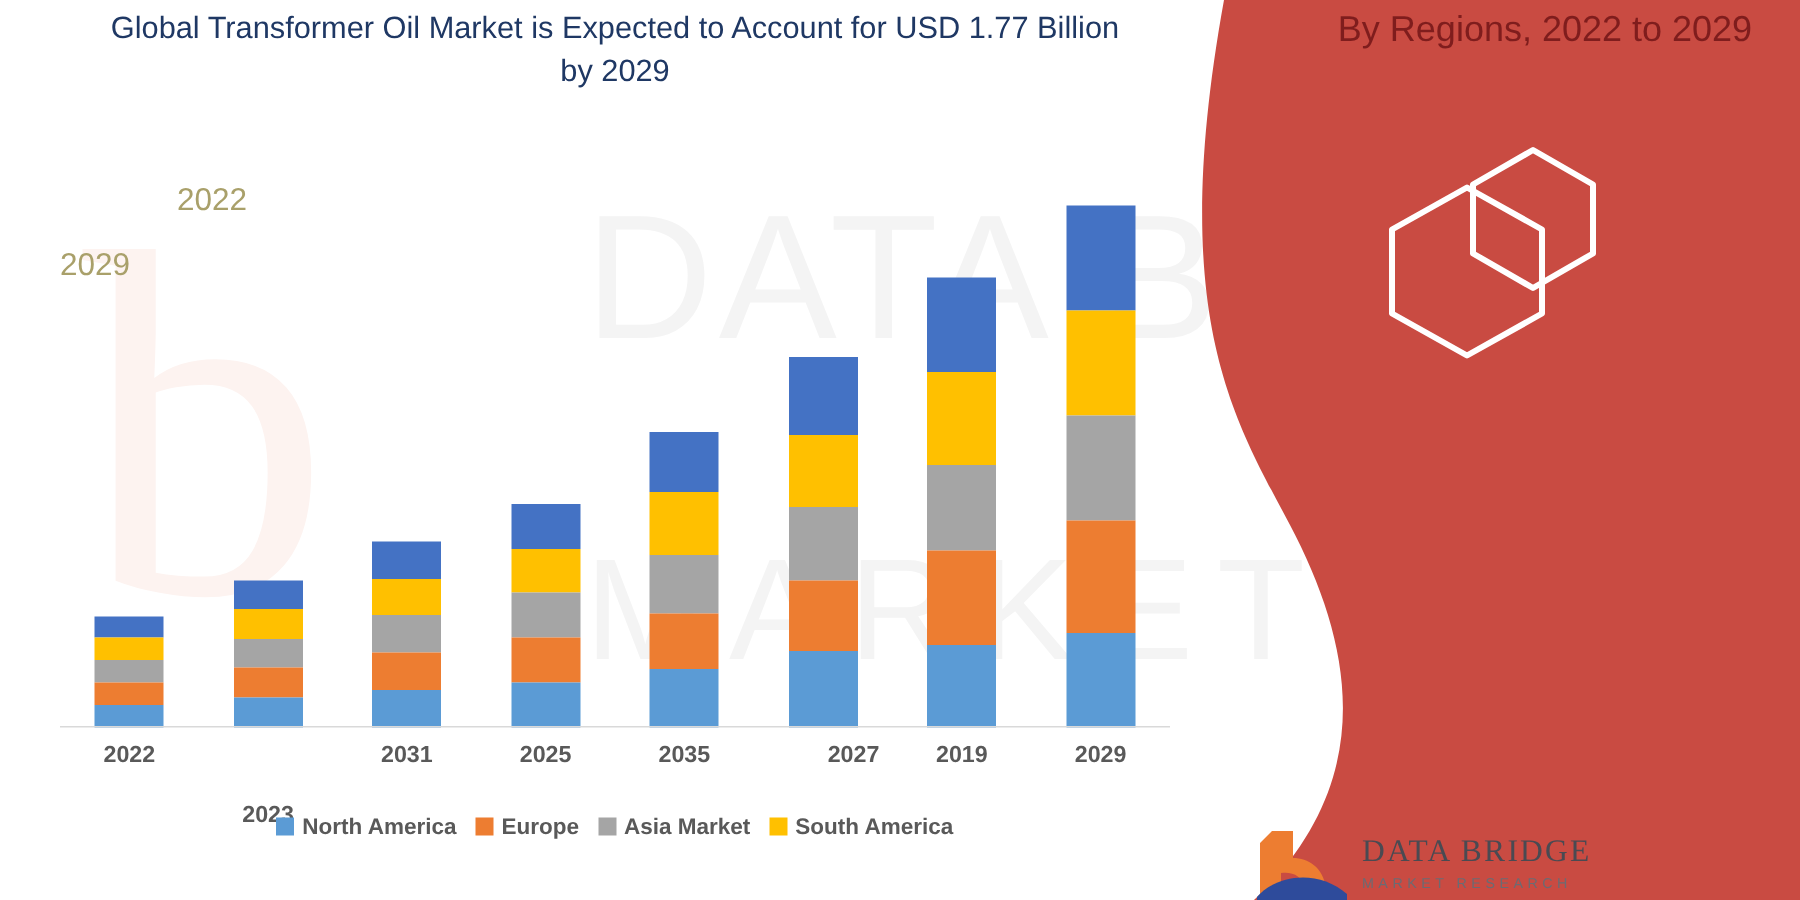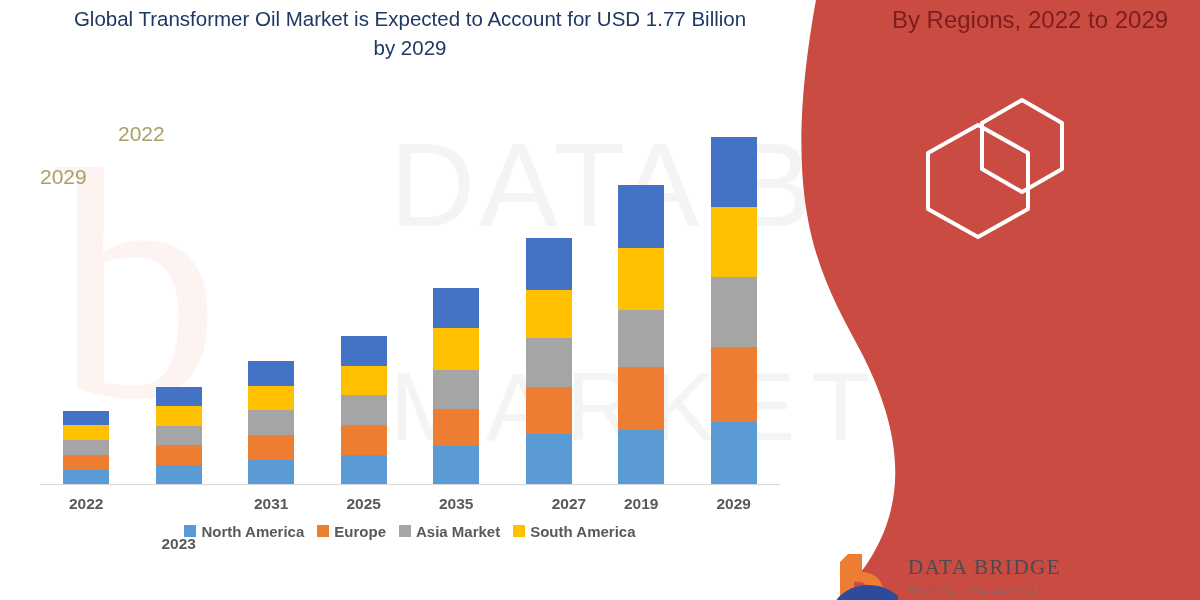--- a/index.html
+++ b/index.html
@@ -95,21 +95,21 @@
     text-align:center;
     font-size:15.5px;
     font-weight:bold;
     color:#595959;
     font-family:"Liberation Sans", sans-serif;
   }
 
   
   .legend {
     position:absolute;
-    left:40px; top:518px;
+    left:40px; top:538px;
     width:740px; height:26px;
     display:flex;
     align-items:center;
     justify-content:center;
     gap:13px;
     white-space:nowrap;
   }
   .legend-item { display:flex; align-items:center; gap:5px; }
   .legend-swatch { width:12px; height:12px; display:block; }
   .legend-label {

